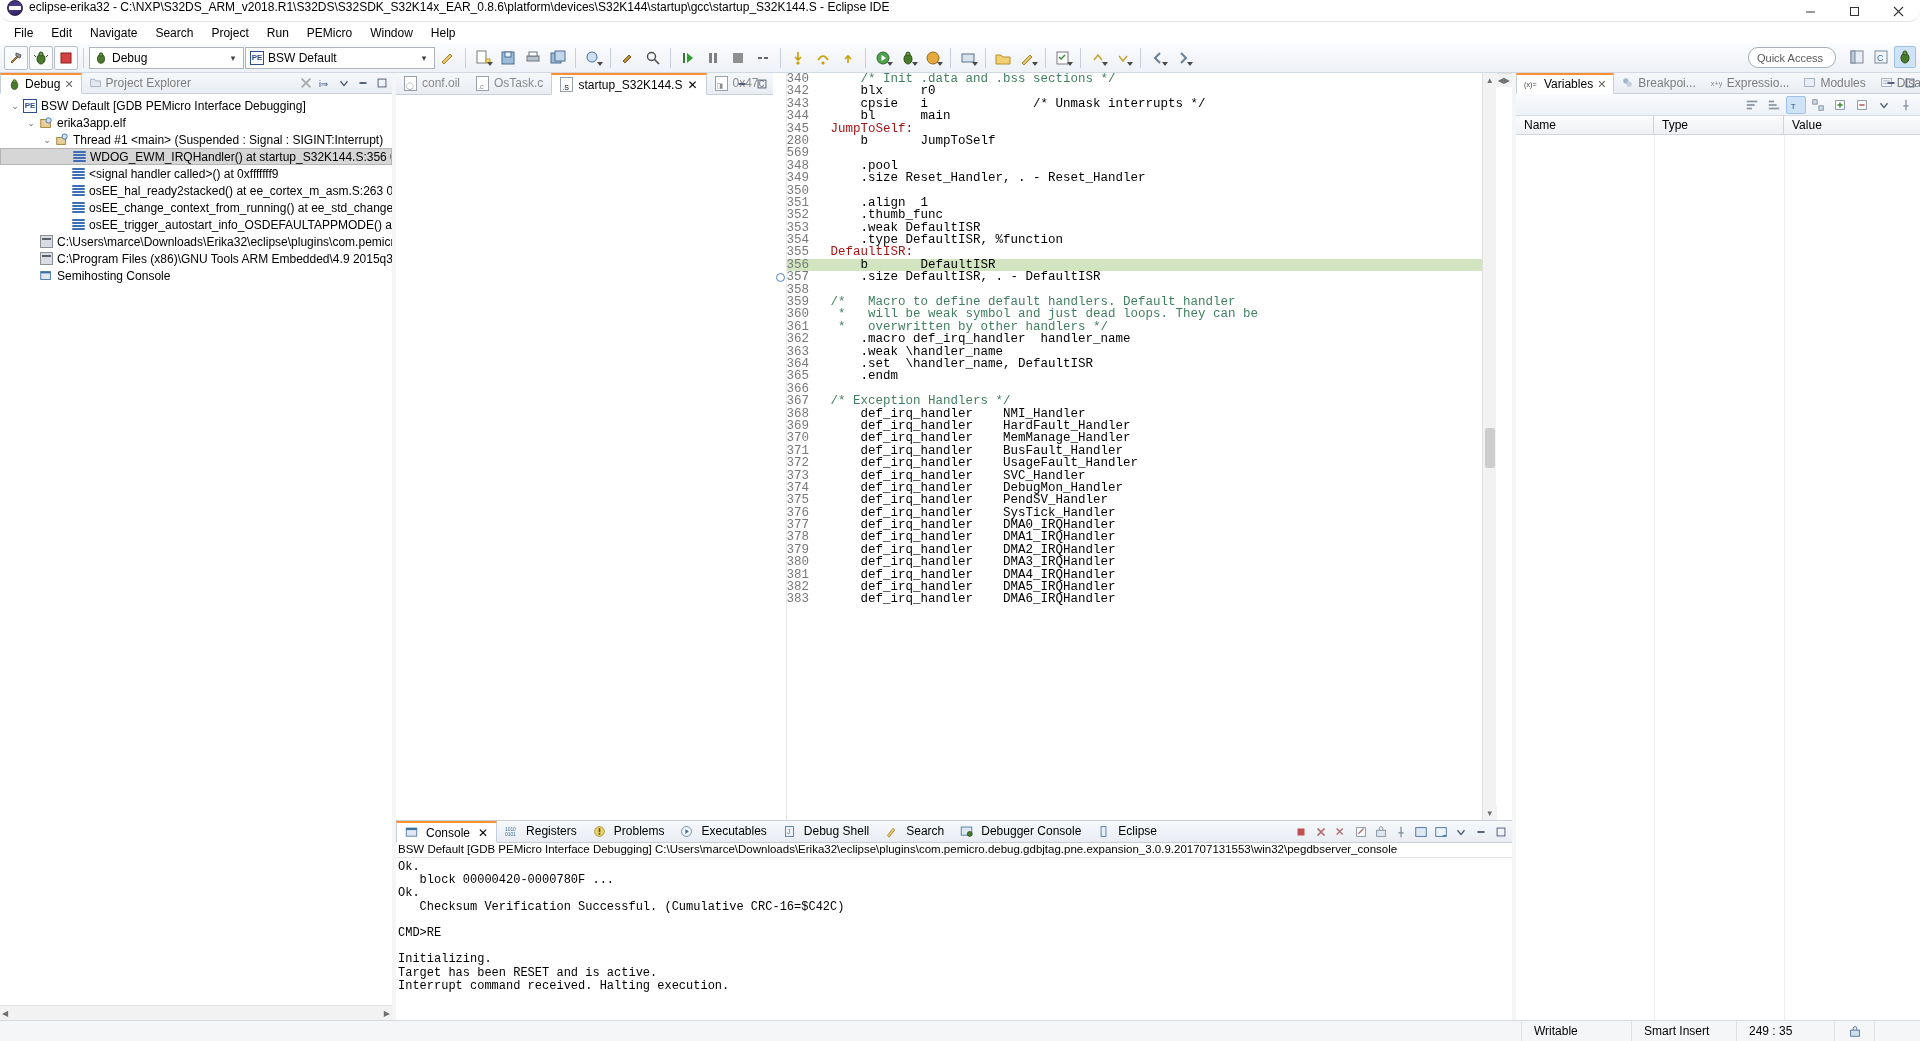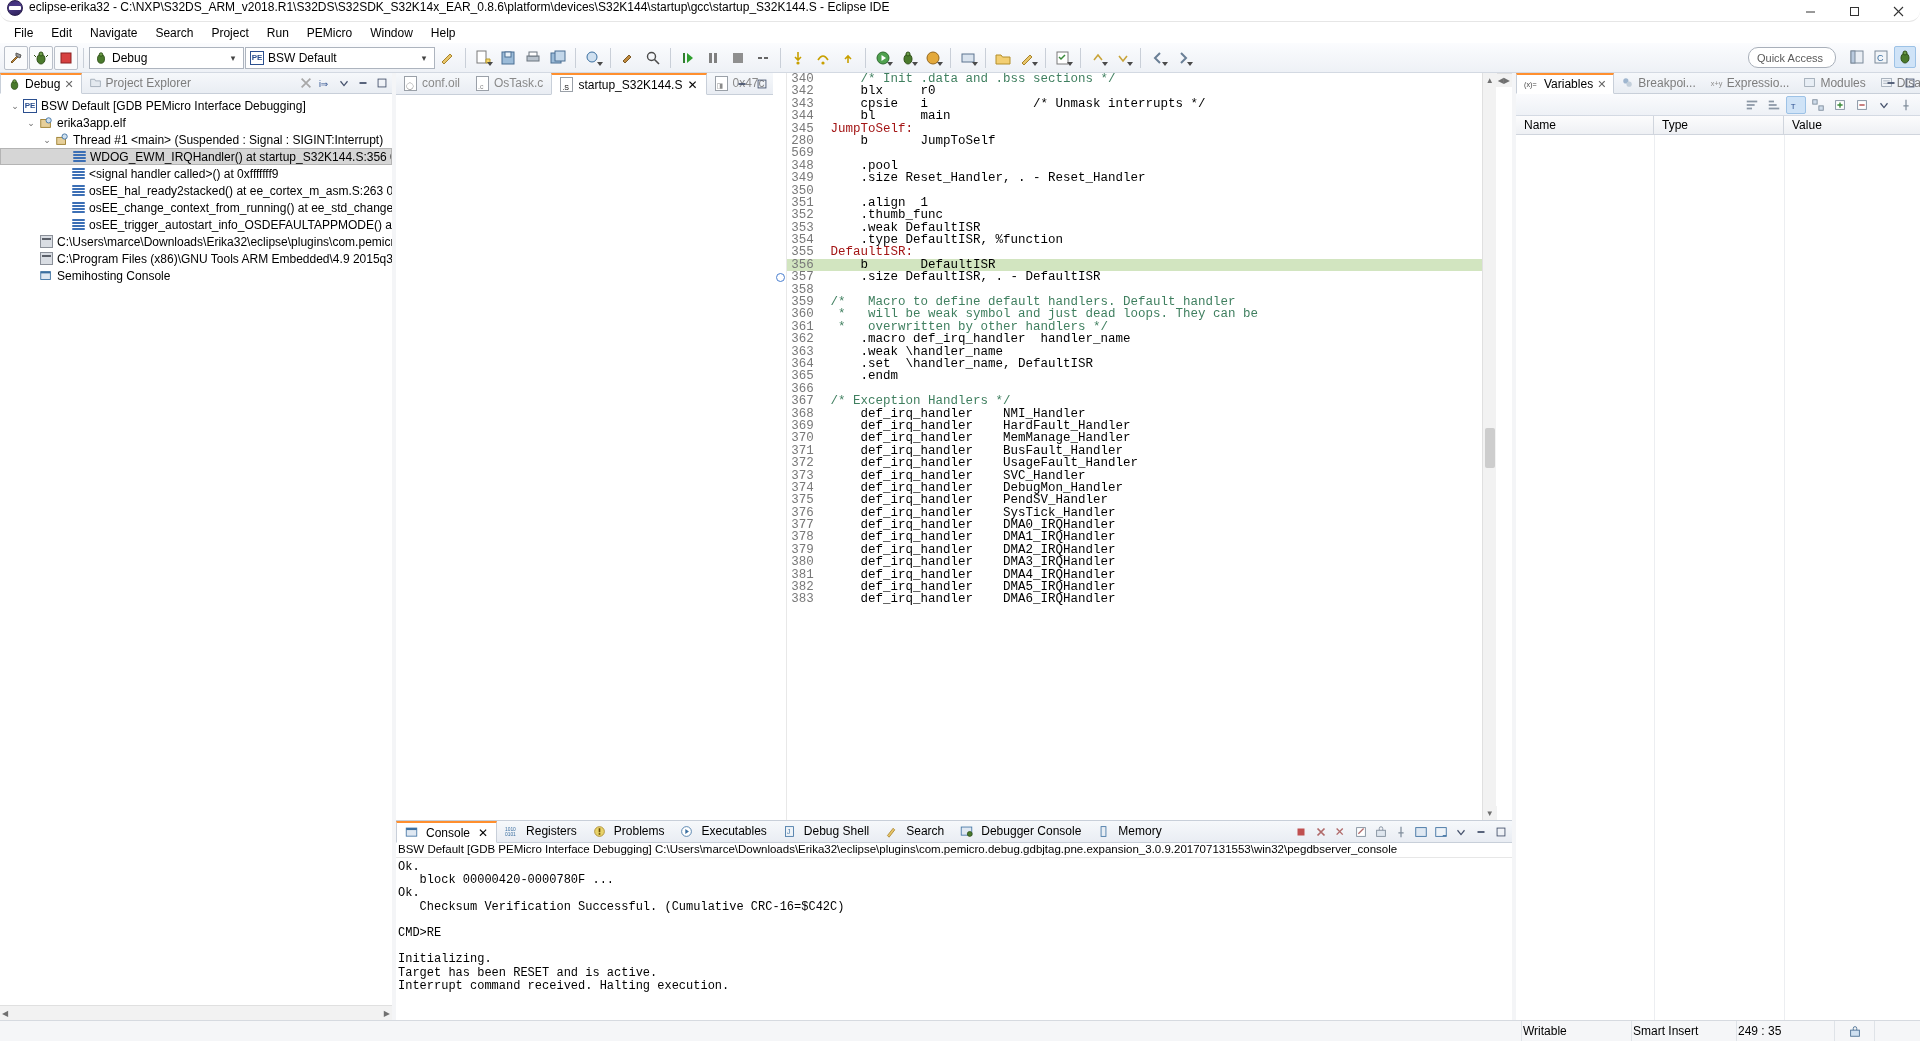--- a/index.html
+++ b/index.html
@@ -142,21 +142,21 @@
   }
   .etab .fico { width:13px;height:15px;background:#fff;border:1px solid #9aa0a8;display:flex;align-items:flex-end;justify-content:flex-start;font-size:7px;padding-left:1px;}
   .etab-tools { position:absolute; right:3px; top:3px; display:flex; gap:4px; }
 
   .code-wrap { flex:1 1 auto; display:flex; min-height:0; position:relative; background:#fff; }
   .marker-col { width: 14px; flex:0 0 14px; background:#fff; border-right:1px solid #e8e8e8; position:relative; }
   .code-scroll { flex:1 1 auto; min-width:0; position:relative; overflow:hidden;
     font-family:"Liberation Mono", monospace; font-size:12.5px; line-height:12.4px; }
   .cline { height: 12.4px; display:flex; align-items:center; white-space:pre; }
   .cline .lno {
-    width: 38px; flex:0 0 38px; text-align:center; padding-right:6px; color:#787878;
+    width: 38px; flex:0 0 38px; text-align:left; padding-right:6px; color:#787878;
     font-family:"Liberation Mono", monospace; font-size:12.5px;
   }
   .cline.hl { background:#d2e5c0; }
   .cline .ctext { padding-left: 6px; }
   .k-lbl { color:#a31515; }
   .k-com { color:#3f7f5f; }
   .code-vscroll {
     position:absolute; right:0; top:0; width:14px; height:100%; background:#f2f2f2; border-left:1px solid #e0e0e0;
   }
   .code-vscroll .thumb { position:absolute; left:2px; width:10px; background:#cdcdcd; border-radius:2px; }
@@ -204,21 +204,21 @@
     flex:1 1 auto; overflow:hidden; font-family:"Liberation Mono", monospace;
     font-size:12px; line-height:13.2px; padding: 3px 0 0 2px; white-space:pre;
   }
 
   
   .statusbar {
     height: 21px; flex:0 0 21px; display:flex; align-items:center;
     background: #f5f6f8; border-top:1px solid #d6dae0; font-size:12px;
   }
   .sb-spacer { flex:1 1 auto; }
-  .sb-cell { height:21px; display:flex; align-items:center; padding:0 1px; border-left:1px solid #dfe3e8; white-space:nowrap; }
+  .sb-cell { height:21px; display:flex; align-items:center; padding:0 12px; border-left:1px solid #dfe3e8; white-space:nowrap; }
   .sb-icon { width:22px; display:flex; align-items:center; justify-content:center; }
 
   
   .lh-scroll { height:15px; flex:0 0 15px; background:#f2f2f2; border-top:1px solid #e0e0e0;
     display:flex; align-items:center; justify-content:space-between; padding:0 2px; color:#707070; font-size:8px; }
 
   .sash-v { width:4px; flex:0 0 4px; background:#f4f5f7; }
 </style>
 </head>
 <body>
@@ -802,21 +802,21 @@
             <svg width="13" height="13" viewBox="0 0 16 16">
                 <rect x="1.5" y="2.5" width="13" height="10" fill="#dfe8f2" stroke="#3b6fa0"></rect>
                 <circle cx="12" cy="11" r="3" fill="#4a7a2c" stroke="#2f5018"></circle>
               </svg>
             <span>Debugger Console</span>
           </div>
           <div class="ctab">
             <svg width="13" height="13" viewBox="0 0 16 16">
                 <rect x="5" y="2" width="6" height="12" fill="#e7edf4" stroke="#3b6fa0"></rect>
               </svg>
-            <span>Memory</span>
+            <span>Eclipse</span>
           </div>
 
           <div class="ctab-tools">
             <div class="ct-btn">
               <svg width="14" height="14" viewBox="0 0 16 16">
                   <rect x="4" y="4" width="8" height="8" fill="#c05050"></rect>
                 </svg>
             </div>
             <div class="ct-btn">
               <svg width="14" height="14" viewBox="0 0 16 16">

